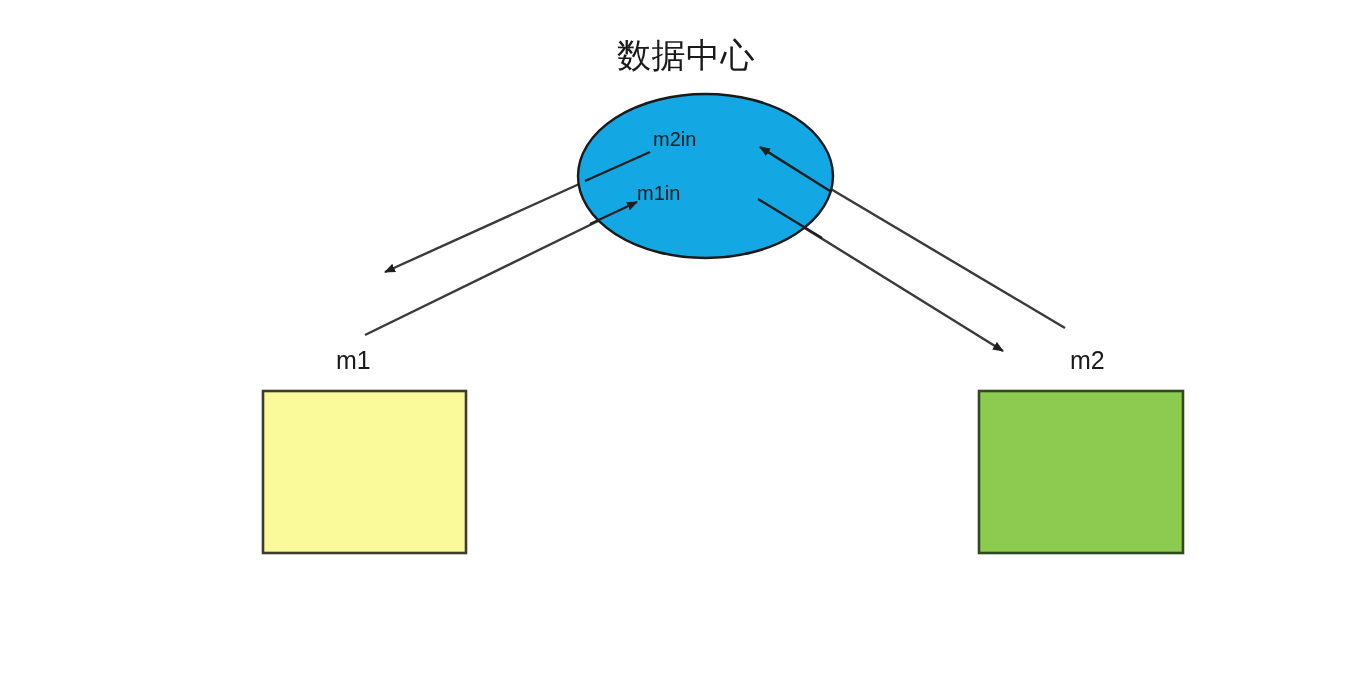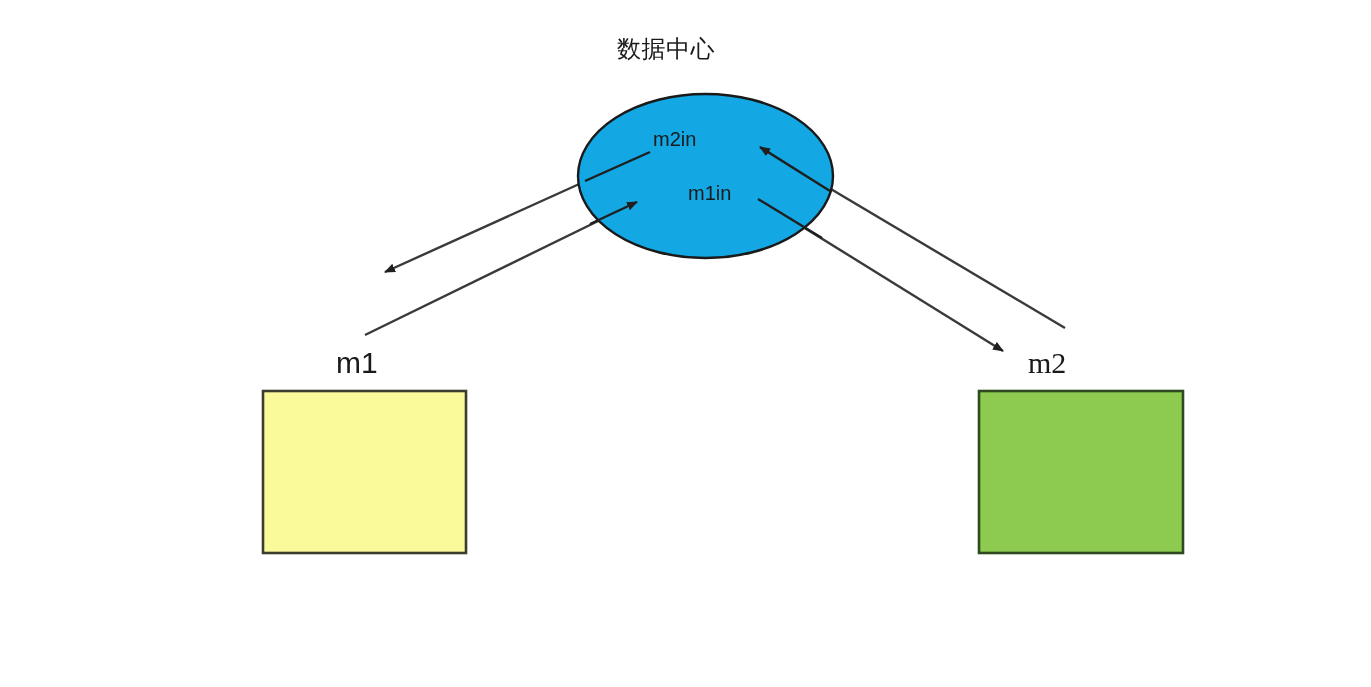--- a/index.html
+++ b/index.html
@@ -25,28 +25,28 @@
     height: 687px;
   }
   .node-label {
     position: absolute;
     white-space: nowrap;
     color: #1a1a1a;
     font-family: "Liberation Sans", sans-serif;
     font-weight: 400;
   }
   .title-label {
-    font-size: 24px;
+    font-size: 34px;
     letter-spacing: 0.5px;
   }
   .port-label {
     font-size: 20px;
   }
   .box-label {
-    font-size: 30px;
+    font-size: 25px;
   }
 </style>
 </head>
 <body>
 
 <div id="canvas">
 
   <svg id="diagram-svg" viewBox="0 0 1371 687">
     <defs>
       <marker id="arrowhead" markerWidth="11" markerHeight="9" refX="10" refY="4.5" orient="auto" markerUnits="userSpaceOnUse">
@@ -71,19 +71,19 @@
 
     <rect x="263" y="391" width="203" height="162" fill="#FAFA9B" stroke="#3d3d2e" stroke-width="2.6"></rect>
 
     <rect x="979" y="391" width="204" height="162" fill="#8CCB4F" stroke="#2e4a1e" stroke-width="2.6"></rect>
   </svg>
 
   <div class="node-label title-label" style="left:617px; top:33px;">数据中心</div>
 
   <div class="node-label port-label" style="left:653px; top:128px;">m2in</div>
 
-  <div class="node-label port-label" style="left:688px; top:182px;">m1in</div>
+  <div class="node-label port-label" style="left:637px; top:182px;">m1in</div>
 
   <div class="node-label box-label" style="left:336px; top:346px;">m1</div>
 
-  <div class="node-label box-label" style="left:1028px; top:346px;font-family:Liberation Serif, serif;">m2</div>
+  <div class="node-label box-label" style="left:1070px; top:346px;">m2</div>
 
 </div>
 
 </body></html>

